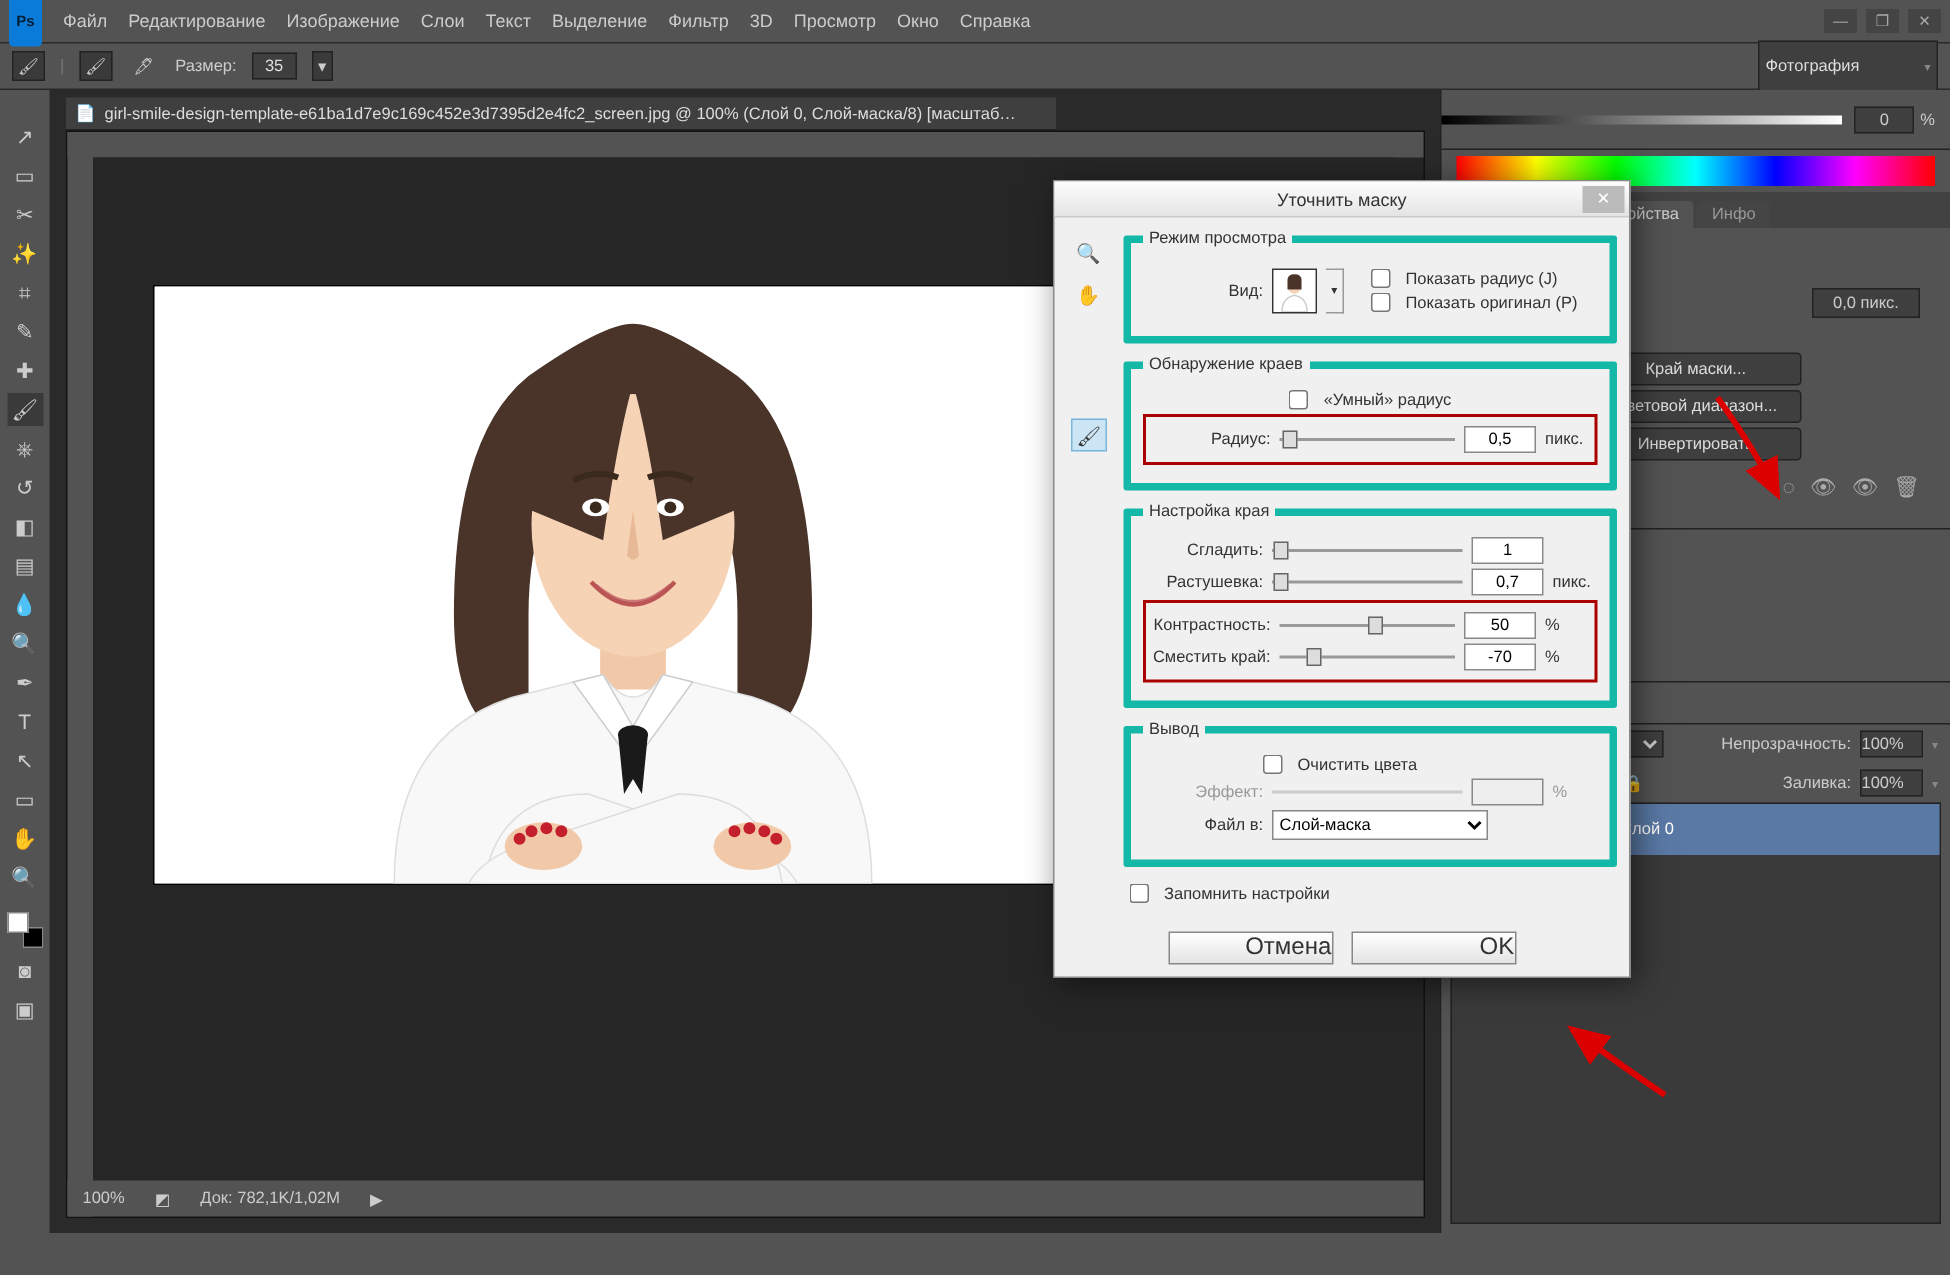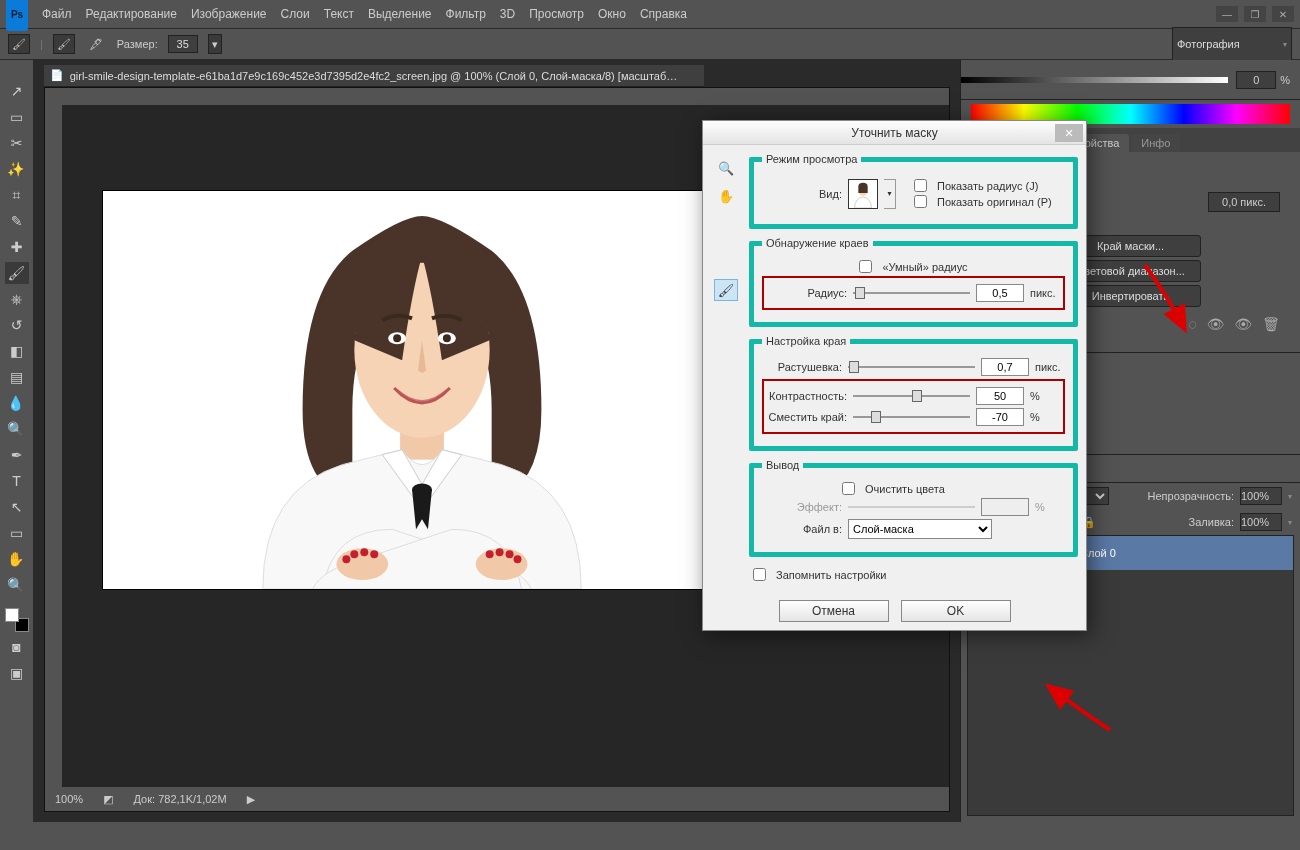--- a/index.html
+++ b/index.html
@@ -82,21 +82,21 @@
   .slider .track { position:absolute; left:0; right:0; top:6px; height:2px; background:#999;}
   .slider .thumb2 { position:absolute; top:1px; width:10px; height:12px; background:#ddd; border:1px solid #666;}
   .numfield { width: 48px; height:18px; border:1px solid #888; background:#fff; font-size:11px; text-align:center;}
   .unit { width:30px; font-size:11px;}
   .chk { margin-right:4px;}
   .viewthumb { width:30px; height:30px; border:1px solid #333; background:#fff; display:inline-block;position:relative;overflow:hidden;}
   .viewthumb svg{width:100%;height:100%;}
   .viewarrow { width:12px; height:30px; border:1px solid #999; border-left:none; display:inline-flex;align-items:center;justify-content:center;font-size:8px;}
   .hl-red { border: 2px solid #a00; padding: 3px; margin: 2px 0;}
   .dlg-btns { display:flex; gap: 12px; justify-content:center; padding: 8px;}
-  .dlg-btn { width: 110px; height:22px; border:1px solid #888; background: linear-gradient(#fff,#e4e4e4); text-align:center; line-height:20px; font-size:12px; cursor:pointer;}
+  .dlg-btn { width: 110px; height:22px; border:1px solid #888; background: linear-gradient(#fff,#e4e4e4); text-align:right; line-height:20px; font-size:16px; cursor:pointer;}
 
   
   .arrow { position:absolute; pointer-events:none;}
   .arrow svg { overflow:visible;}
 
   select.outsel { width: 144px; height:20px; border:1px solid #888; background:#fff; font-size:11px;}
   .tri { font-size:8px; color:#888;}
 </style>
 </head>
 <body>
@@ -386,20 +386,29 @@
                 </div>
               <input class="numfield" value="0,5" style="">
               <span class="unit">пикс.</span>
             </div>
           </div>
         </fieldset>
 
         <fieldset>
           <legend>Настройка края</legend>
           <div class="row">
+            <label class="lab">Сгладить:</label>
+            <div class="slider">
+                <div class="track"></div>
+                <div class="thumb2" style="left:1%;"></div>
+              </div>
+            <input class="numfield" value="1" style="">
+            <span class="unit"></span>
+          </div>
+          <div class="row">
             <label class="lab">Растушевка:</label>
             <div class="slider">
                 <div class="track"></div>
                 <div class="thumb2" style="left:1%;"></div>
               </div>
             <input class="numfield" value="0,7" style="">
             <span class="unit">пикс.</span>
           </div>
           <div class="hl-red">
             <div class="row">

